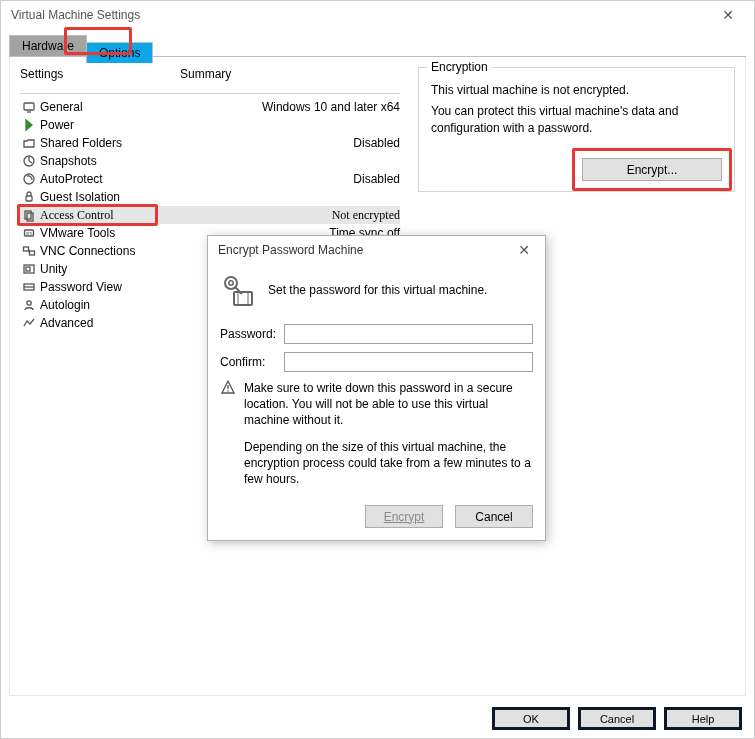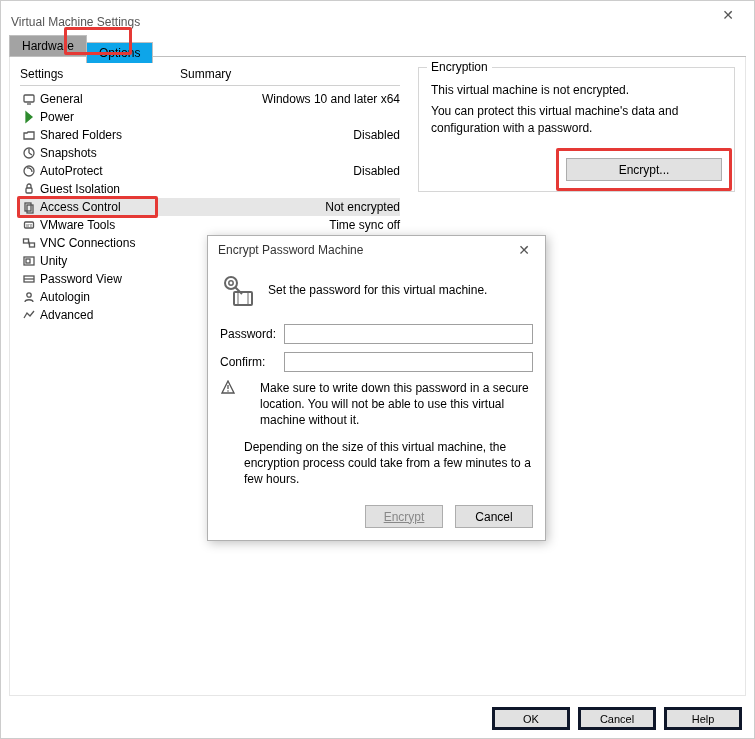--- a/index.html
+++ b/index.html
@@ -12,21 +12,21 @@
     width: 755px;
     height: 739px;
     border: 1px solid #ccc;
     position: relative;
     overflow: hidden;
   }
   
   .titlebar {
     height: 28px;
     display: flex;
-    align-items: flex-end;
+    align-items: center;
     justify-content: space-between;
     padding: 0 6px 0 10px;
     color: #555;
   }
   .titlebar .title { font-size: 12px; }
   .titlebar .close-x {
     width: 40px; height: 100%;
     display: flex; align-items: center; justify-content: center;
     font-size: 14px; color: #555;
   }
@@ -70,34 +70,34 @@
     gap: 18px;
   }
   
   .left {
     width: 380px;
     flex: 0 0 380px;
   }
   .list-head {
     display: flex;
     border-bottom: 1px solid #d0d0d0;
-    padding-bottom: 4px;
+    padding-bottom: 12px;
     margin-bottom: 4px;
     color: #000;
   }
   .list-head .col-settings { width: 160px; }
   .list-head .col-summary { flex: 1; }
   .list-body { }
   .row {
     display: flex;
     align-items: center;
     height: 18px;
     position: relative;
   }
-  .row.selected { background: #e6e6e6; }
+  .row.selected { background: #e6e6e6; font-family: Liberation Serif, serif; }
   .row .ico {
     width: 18px; height: 16px;
     display: inline-flex;
     align-items: center;
     justify-content: center;
     margin-right: 2px;
   }
   .row .label { width: 140px; }
   .row .summary { flex: 1; color: #000; text-align: right; }
   .row-highlight {
@@ -124,21 +124,21 @@
     background: #fff;
     padding: 0 4px;
     color: #000;
   }
   .groupbox .desc { margin-top: 4px; line-height: 1.4; }
   .enc-btn-wrapper {
     position: absolute;
     right: 12px; bottom: 10px;
   }
   .enc-btn {
-    width: 156px; height: 23px;
+    width: 140px; height: 23px;
     background: #e1e1e1;
     border: 1px solid #adadad;
     font-size: 12px;
     cursor: pointer;
   }
   .enc-btn-highlight {
     position: absolute;
     left: -10px; top: -10px; right: -10px; bottom: -10px;
     border: 3px solid #e53935;
     border-radius: 2px;
@@ -193,21 +193,21 @@
   .modal .form-row label { width: 64px; }
   .modal .form-row input {
     flex: 1;
     height: 20px;
     border: 1px solid #a0a0a0;
     padding: 0 4px;
     font-size: 12px;
   }
   .modal .warn {
     display: flex;
-    gap: 24px;
+    gap: 8px;
     margin-top: 6px;
     line-height: 1.35;
   }
   .modal .warn .wicon { width: 16px; flex: 0 0 16px; text-align: center; }
   .modal .note {
     margin-top: 10px;
     margin-left: 24px;
     line-height: 1.35;
   }
   .modal .m-footer {

